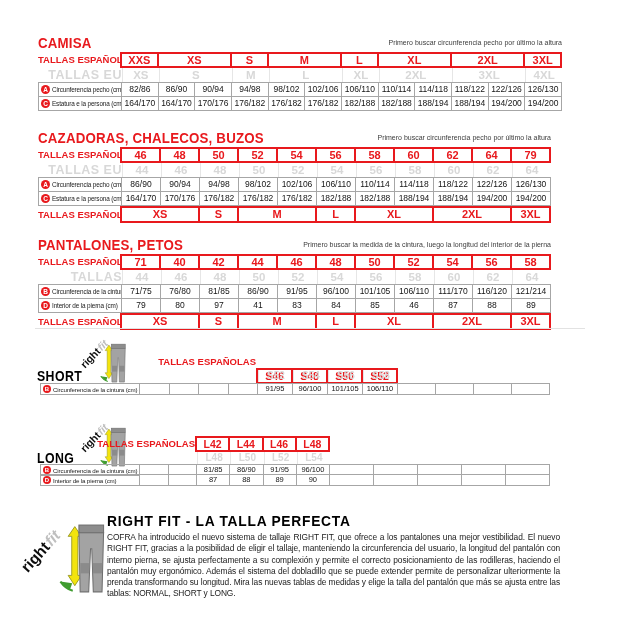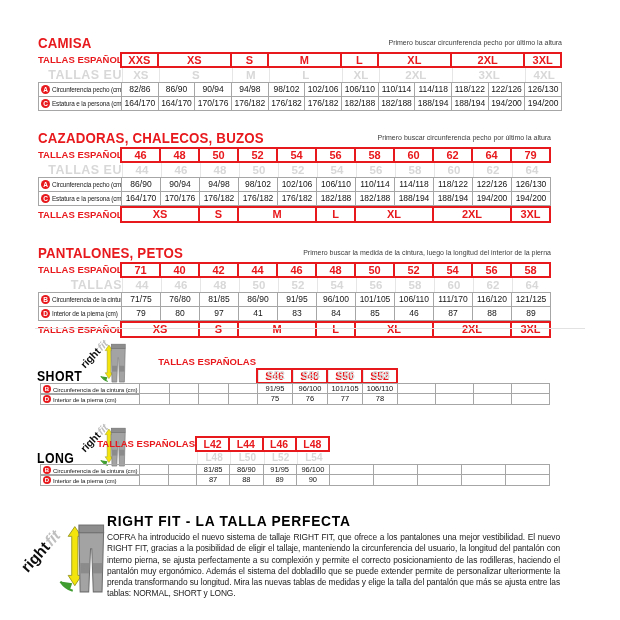--- a/index.html
+++ b/index.html
@@ -230,21 +230,21 @@
     <div class="redcell" style="grid-column: span 2;">XS</div>
         <div class="redcell">S</div>
         <div class="redcell" style="grid-column: span 2;">M</div>
         <div class="redcell">L</div>
         <div class="redcell" style="grid-column: span 2;">XL</div>
         <div class="redcell" style="grid-column: span 2;">2XL</div>
         <div class="redcell">3XL</div>
       </div>
   </div>
 
-  <div class="sec" style="left:38px; top:246px; width:513px;">
+  <div class="sec" style="left:38px; top:238px; width:513px;">
     <div class="sec-title">PANTALONES, PETOS</div>
     <div class="note">Primero buscar la medida de la cintura, luego la longitud del interior de la pierna</div>
     <div class="trow cols-11 redrow">
       <div class="rowlabel">TALLAS ESPAÑOLAS</div>
     <div class="redcell">71</div>
         <div class="redcell">40</div>
         <div class="redcell">42</div>
         <div class="redcell">44</div>
         <div class="redcell">46</div>
         <div class="redcell">48</div>
@@ -276,21 +276,21 @@
     <div class="datacell">71/75</div>
         <div class="datacell">76/80</div>
         <div class="datacell">81/85</div>
         <div class="datacell">86/90</div>
         <div class="datacell">91/95</div>
         <div class="datacell">96/100</div>
         <div class="datacell">101/105</div>
         <div class="datacell">106/110</div>
         <div class="datacell">111/170</div>
         <div class="datacell">116/120</div>
-        <div class="datacell">121/125</div>
+        <div class="datacell">121/214</div>
       </div>
     <div class="trow cols-11 datarow">
       <div class="cell-label">
         <span class="circ">D</span>
         <span class="rltext">Interior de la pierna (cm)</span>
       </div>
     <div class="datacell">79</div>
         <div class="datacell">80</div>
         <div class="datacell">97</div>
         <div class="datacell">41</div>
@@ -348,38 +348,20 @@
         <div class="datacell"></div>
         <div class="datacell">91/95</div>
         <div class="datacell">96/100</div>
         <div class="datacell">101/105</div>
         <div class="datacell">106/110</div>
         <div class="datacell"></div>
         <div class="datacell"></div>
         <div class="datacell"></div>
         <div class="datacell"></div>
       </div>
-    <div class="trow cols-short datarow" style="position:absolute; left:40px; top:58px;">
-      <div class="cell-label">
-        <span class="circ">D</span>
-        <span class="rltext">Interior de la pierna (cm)</span>
-      </div>
-    <div class="datacell"></div>
-        <div class="datacell"></div>
-        <div class="datacell"></div>
-        <div class="datacell"></div>
-        <div class="datacell">75</div>
-        <div class="datacell">76</div>
-        <div class="datacell">77</div>
-        <div class="datacell">78</div>
-        <div class="datacell"></div>
-        <div class="datacell"></div>
-        <div class="datacell"></div>
-        <div class="datacell"></div>
-      </div>
   </div>
 
   <div class="sec mini" style="left:0; top:420px; width:620px; height:76px;">
     <div class="logo logo-sm" style="left:78px; top:2px;">
       <span class="logo-text"><span class="lt-right">right</span><span class="lt-fit">fit</span></span>
       <svg viewBox="0 0 50 72">
           <use href="#pants-art"></use>
         </svg>
     </div>
     <div class="black-title" style="position:absolute; left:37px; top:29px;">LONG</div>

